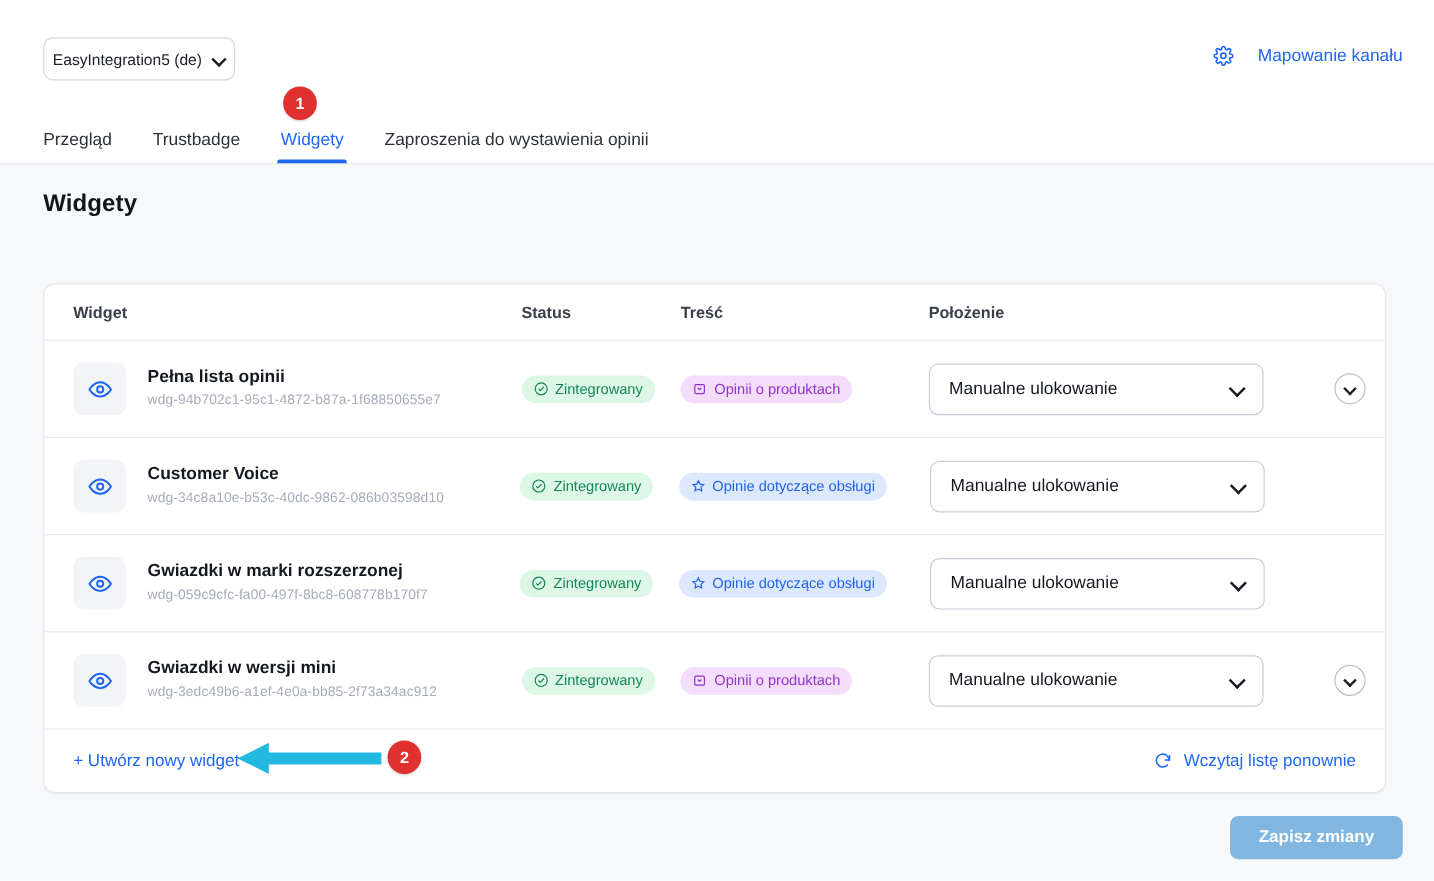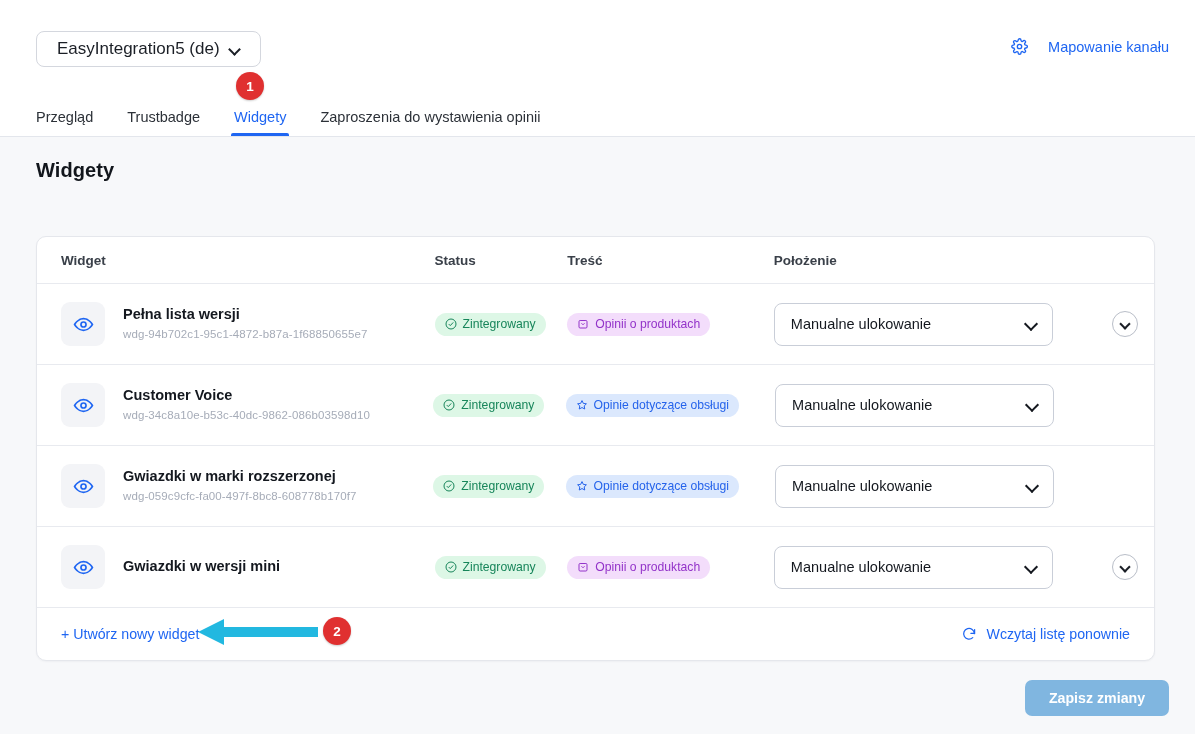--- a/index.html
+++ b/index.html
@@ -11,24 +11,24 @@
   }
   #app { position: relative; width: 1195px; height: 734px; background: #f7f8fa; }
 
   
   .topbar {
     position: absolute; left: 0; top: 0; width: 1195px; height: 137px;
     background: #ffffff; border-bottom: 1px solid #e3e6ec;
   }
   .shop-select {
     position: absolute; left: 36px; top: 31px;
-    height: 36px; padding: 0 20px;
+    height: 36px; padding: 0 7px;
     display: flex; align-items: center; gap: 9px;
     border: 1px solid #d4d7de; border-radius: 8px; background: #fff;
-    font-size: 17px; color: #1b1f26; cursor: pointer;
+    font-size: 13px; color: #1b1f26; cursor: pointer;
   }
   .chev {
     display: inline-block; width: 11px; height: 7px; position: relative;
   }
   .chev::before {
     content: ""; position: absolute; left: 0; top: 0;
     width: 7px; height: 7px;
     border-right: 2.1px solid currentColor; border-bottom: 2.1px solid currentColor;
     transform: rotate(45deg); transform-origin: 50% 50%;
     left: 1px; top: -1px;
@@ -198,21 +198,21 @@
       <div class="col-widget wcell">
         <div class="eye-box">
           <span style="display:flex;">
             <svg width="21" height="21" viewBox="0 0 24 24" fill="none" stroke="#1f66f2" stroke-width="1.9">
               <path d="M1.8 12S5.6 5.2 12 5.2 22.2 12 22.2 12 18.4 18.8 12 18.8 1.8 12 1.8 12z"></path>
               <circle cx="12" cy="12" r="2.9"></circle>
             </svg>
           </span>
         </div>
         <div>
-          <div class="wname">Pełna lista wersji</div>
+          <div class="wname">Pełna lista opinii</div>
           <div class="wid">wdg-94b702c1-95c1-4872-b87a-1f68850655e7</div>
         </div>
       </div>
       <div class="col-status">
         <span class="pill status">
           <span style="display:flex;">
             <svg width="12" height="12" viewBox="0 0 24 24" fill="none" stroke="#17855a" stroke-width="2">
               <circle cx="12" cy="12" r="10"></circle>
                 <path d="M7.5 12.2l3 3 6-6.4"></path>
             </svg>
@@ -339,20 +339,21 @@
         <div class="eye-box">
           <span style="display:flex;">
             <svg width="21" height="21" viewBox="0 0 24 24" fill="none" stroke="#1f66f2" stroke-width="1.9">
               <path d="M1.8 12S5.6 5.2 12 5.2 22.2 12 22.2 12 18.4 18.8 12 18.8 1.8 12 1.8 12z"></path>
               <circle cx="12" cy="12" r="2.9"></circle>
             </svg>
           </span>
         </div>
         <div>
           <div class="wname">Gwiazdki w wersji mini</div>
+          <div class="wid">wdg-3edc49b6-a1ef-4e0a-bb85-2f73a34ac912</div>
         </div>
       </div>
       <div class="col-status">
         <span class="pill status">
           <span style="display:flex;">
             <svg width="12" height="12" viewBox="0 0 24 24" fill="none" stroke="#17855a" stroke-width="2">
               <circle cx="12" cy="12" r="10"></circle>
                 <path d="M7.5 12.2l3 3 6-6.4"></path>
             </svg>
           </span>

